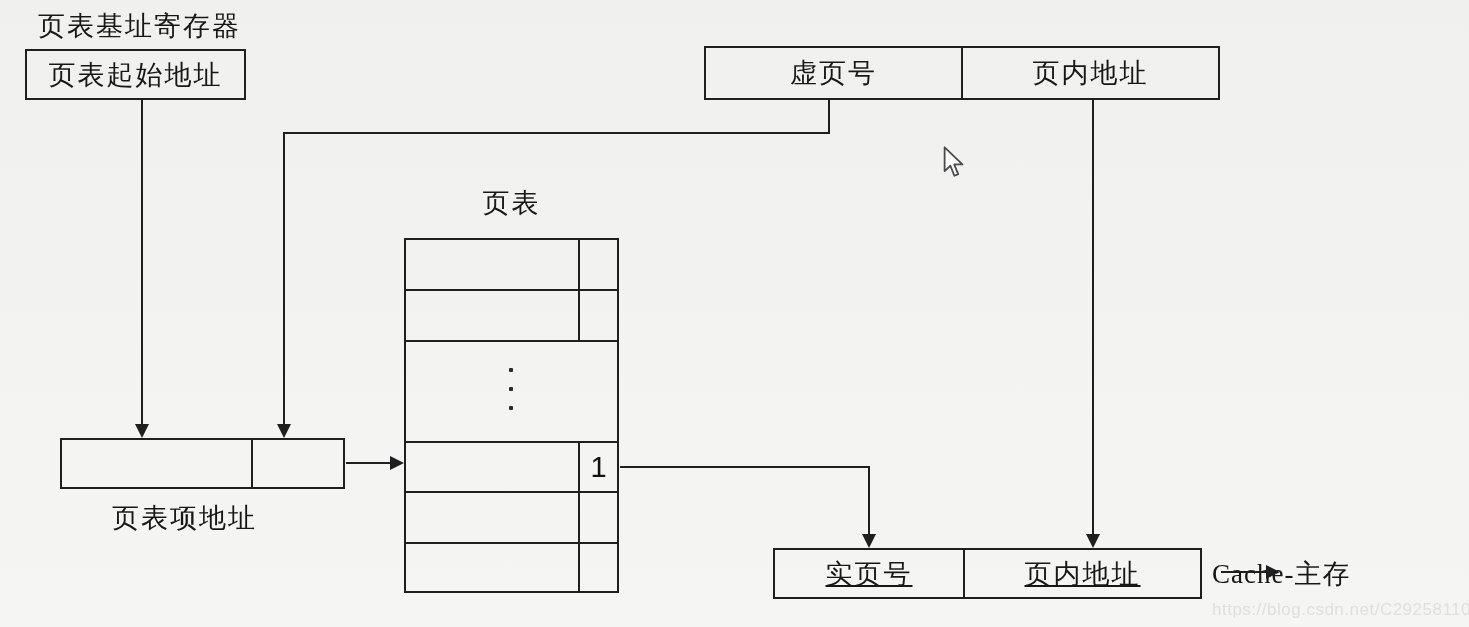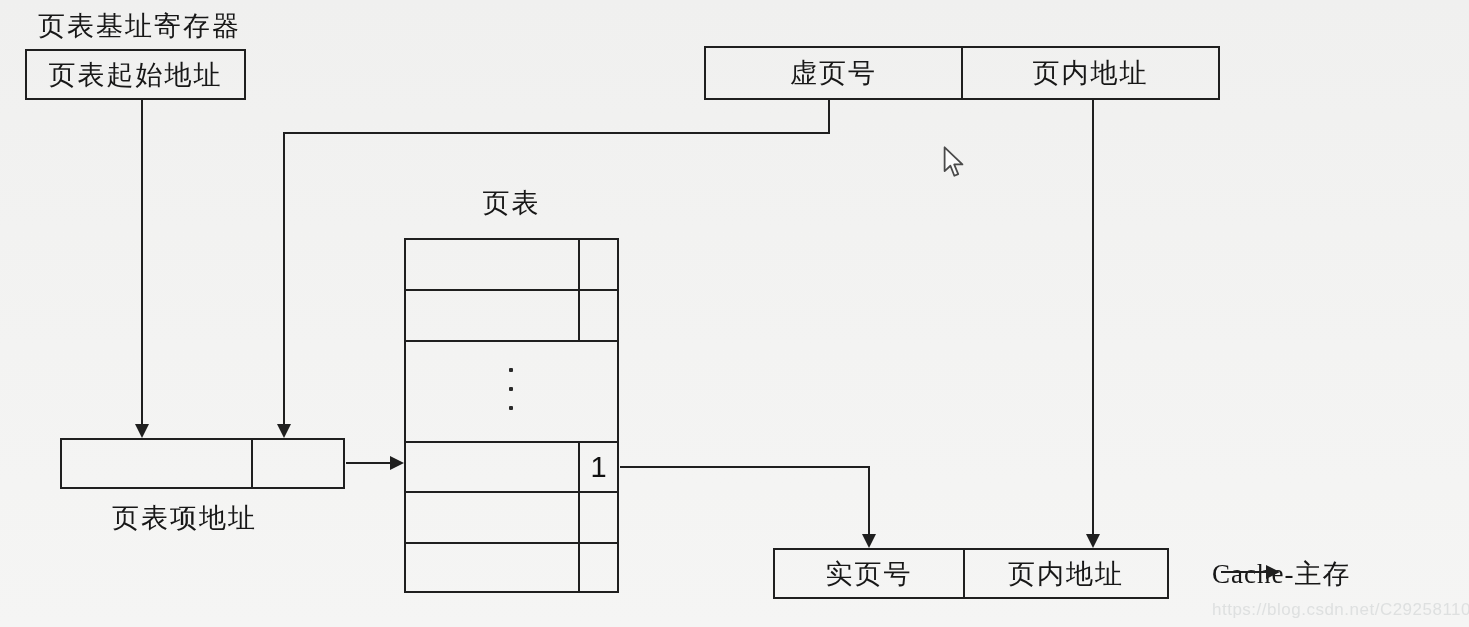--- a/index.html
+++ b/index.html
@@ -89,21 +89,21 @@
     </div>
 
     <div class="valid-cell" style="left:174px;top:203px;width:37px;height:48px;">1</div>
   </div>
 
   <div class="box" style="left:60px;top:438px;width:285px;height:51px;">
     <div class="pt-line" style="left:189px;top:0;width:2px;height:100%;"></div>
   </div>
   <div class="abs diagram-label" style="left:112px;top:500px;">页表项地址</div>
 
-  <div class="box" style="left:773px;top:548px;width:396px;height:51px;">
+  <div class="box" style="left:773px;top:548px;width:429px;height:51px;text-decoration:underline;">
     <div class="cells">
       <div class="cell divided" style="flex:0 0 188px;">实页号</div>
       <div class="cell">页内地址</div>
     </div>
   </div>
 
   <div class="abs diagram-label" style="left:1212px;top:556px;letter-spacing:1px;">Cache-主存</div>
 
   <div class="abs watermark" style="left:1212px;top:600px;">https://blog.csdn.net/C2925811081</div>
 

